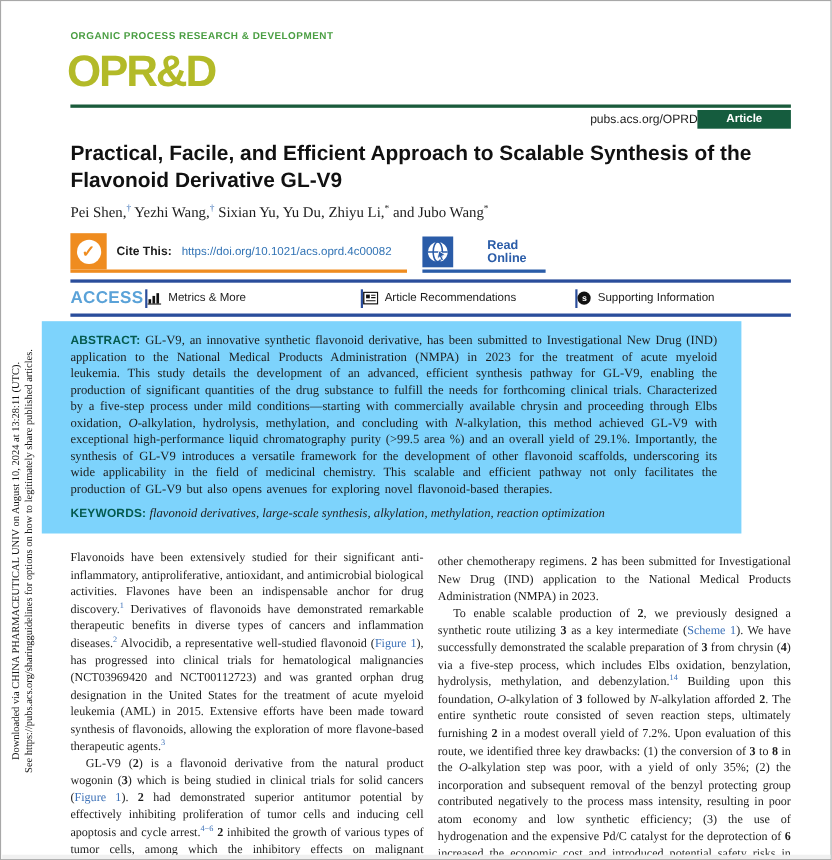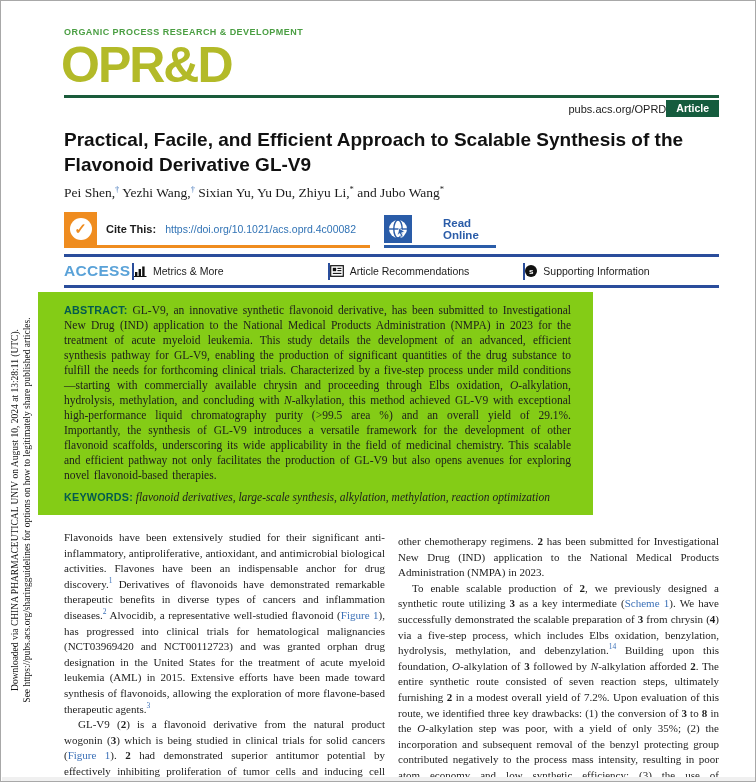--- a/index.html
+++ b/index.html
@@ -15,29 +15,29 @@
     font-family:"Liberation Serif", serif; font-size:9.5px; line-height:12px;
     color:#111; text-align:center; white-space:nowrap;
   }
   .content { margin-left:63px; width:655px; padding-top:26px; }
 
   .journal-name {
     font-family:"Liberation Sans", sans-serif; font-weight:bold; font-size:9px;
     letter-spacing:.45px; color:#4a9e42; margin-bottom:1px;
   }
   .logo {
-    font-family:"Liberation Sans", sans-serif; font-weight:900; font-size:50px;
+    font-family:"Liberation Sans", sans-serif; font-weight:900; font-size:40px;
     line-height:54px; letter-spacing:-2px; color:#b3ba28; margin-left:-3px; height:57px;
   }
   .rule-green { height:3px; background:#1a5b3b; }
   .pub-row { display:flex; justify-content:flex-end; align-items:center; height:21px; }
   .pub-url { font-family:"Liberation Sans", sans-serif; font-size:11px; color:#1c1c1c; text-decoration:none; }
   .article-badge {
     background:#155c3e; color:#fff; font-family:"Liberation Sans", sans-serif;
-    font-weight:bold; font-size:10.5px; padding:2px 10px 3px;
+    font-weight:bold; font-size:10.5px; padding:2px 26px 3px;
   }
   .title {
     font-family:"Liberation Sans", sans-serif; font-weight:bold; font-size:19px;
     line-height:24.5px; color:#111; margin-top:9px; width:660px;
   }
   .authors { font-size:13.5px; color:#1c1c1c; margin-top:8px; }
   .authors sup { font-size:8.5px; }
 
   .cite-row { display:flex; gap:14px; margin-top:11px; }
   .cite-box {
@@ -77,21 +77,21 @@
     flex:1; display:flex; align-items:center; gap:6px;
     font-family:"Liberation Sans", sans-serif; font-size:10.5px; color:#1c1c1c; cursor:pointer;
   }
   .si-circ {
     width:12px; height:12px; border-radius:50%; background:#111; color:#fff;
     display:flex; align-items:center; justify-content:center;
     font-family:"Liberation Sans", sans-serif; font-weight:bold; font-size:8px;
   }
 
   .abstract-box {
-    margin-left:-26px; width:555px; background:#84cc16;
+    margin-left:-26px; width:636px; background:#7dd3fc;
     margin-top:4px; padding:11px 22px 12px 26px;
   }
   .abstract-text { font-size:11.5px; line-height:15px; text-align:justify; color:#1d1d1d; word-spacing:1.4px; }
   .abs-head, .kw-head {
     font-family:"Liberation Sans", sans-serif; font-weight:bold; font-size:10.8px;
     color:#045a4e; font-style:normal; letter-spacing:.2px;
   }
   .keywords { margin-top:8px; font-size:11.5px; font-style:italic; color:#1d1d1d; }
 
   .two-col { display:flex; gap:13px; margin-top:15px; }

